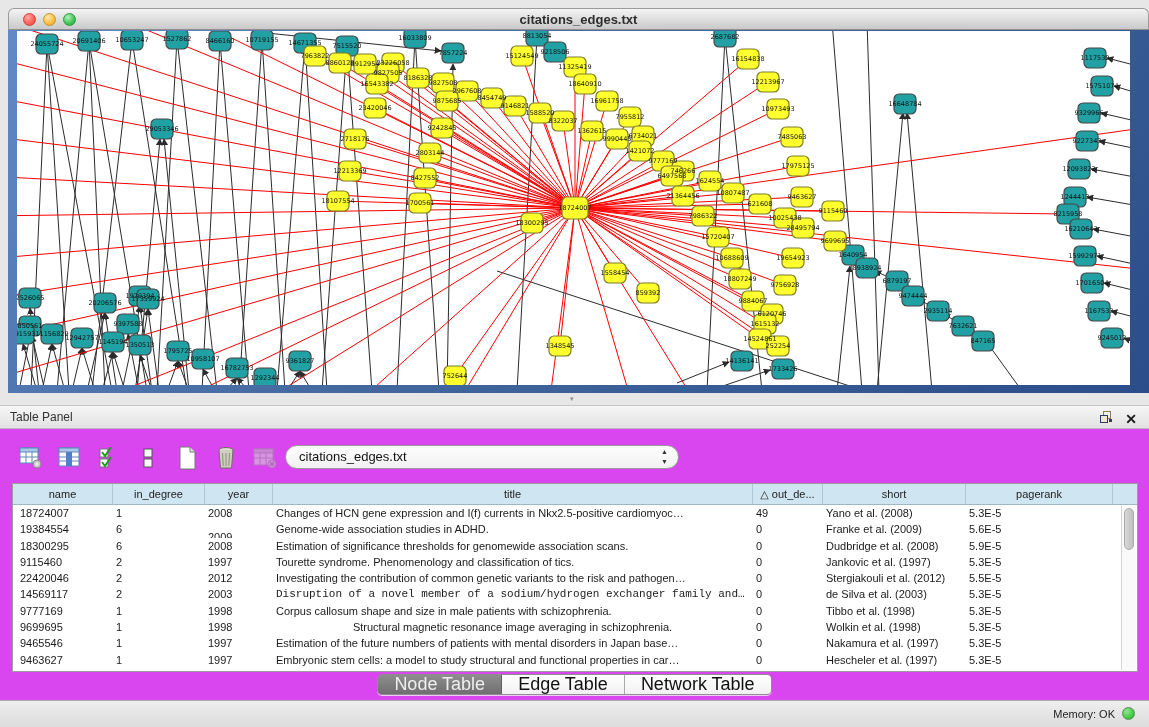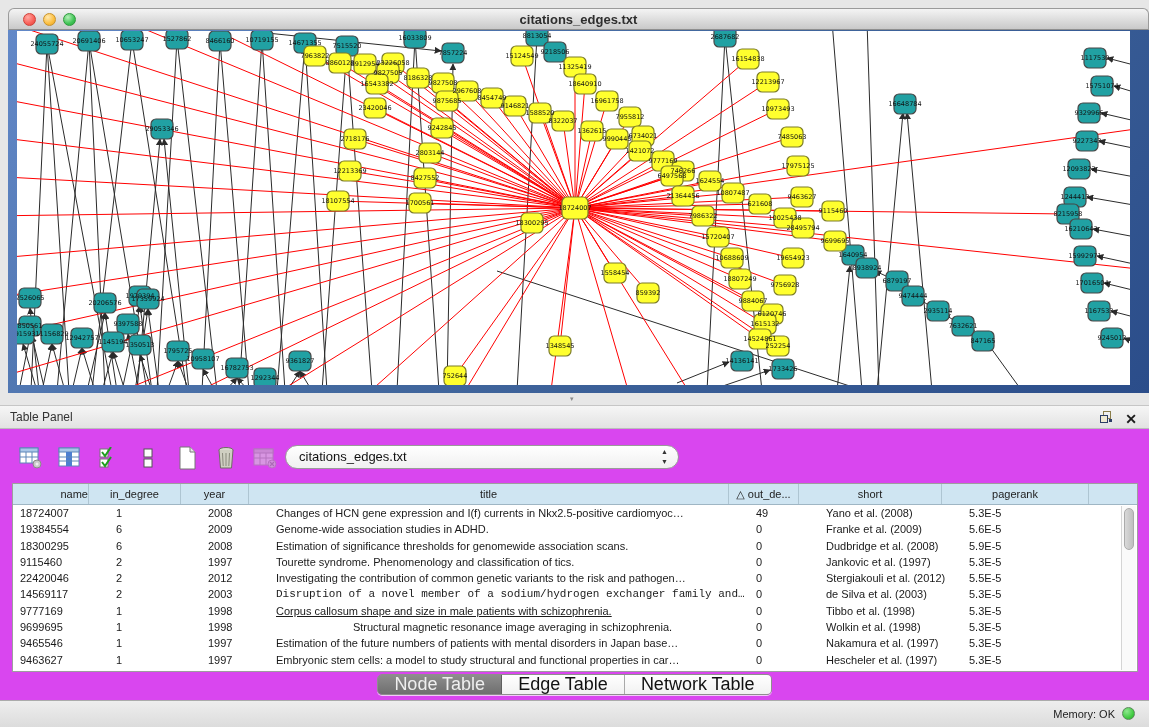--- a/index.html
+++ b/index.html
@@ -628,42 +628,42 @@
       <span>citations_edges.txt</span>
       <span class="updown">
           <span>▲</span>
           <span>▼</span>
         </span>
     </div>
   </div>
 
   <div class="table-outer">
     <div class="thead" id="thead">
-        <div class="th" style="width: 76px; text-align: right;">name</div>
+        <div class="th" style="width: 100px;">name</div>
         <div class="th" style="width: 92px;">in_degree</div>
         <div class="th" style="width: 68px;">year</div>
         <div class="th" style="width: 480px;">title</div>
         <div class="th" style="width: 70px;">△ out_de...</div>
         <div class="th" style="width: 143px;">short</div>
         <div class="th" style="width: 147px;">pagerank</div>
       </div>
     <div id="tbody">
         <div class="tr">
           <div class="td" style="width: 96px;">18724007</div>
           <div class="td" style="width: 92px;">1</div>
           <div class="td" style="width: 68px;">2008</div>
           <div class="td" style="width: 480px;">Changes of HCN gene expression and I(f) currents in Nkx2.5-positive cardiomyoc…</div>
           <div class="td" style="width: 70px;">49</div>
           <div class="td" style="width: 143px;">Yano et al. (2008)</div>
           <div class="td" style="width: 147px;">5.3E-5</div>
         </div>
         <div class="tr">
           <div class="td" style="width: 96px;">19384554</div>
           <div class="td" style="width: 92px;">6</div>
-          <div class="td" style="width: 68px;">2009</div>
+          <div class="td" style="width: 68px; margin-top: 8px;">2009</div>
           <div class="td" style="width: 480px;">Genome-wide association studies in ADHD.</div>
           <div class="td" style="width: 70px;">0</div>
           <div class="td" style="width: 143px;">Franke et al. (2009)</div>
           <div class="td" style="width: 147px;">5.6E-5</div>
         </div>
         <div class="tr">
           <div class="td" style="width: 96px;">18300295</div>
           <div class="td" style="width: 92px;">6</div>
           <div class="td" style="width: 68px;">2008</div>
           <div class="td" style="width: 480px;">Estimation of significance thresholds for genomewide association scans.</div>
@@ -695,21 +695,21 @@
           <div class="td" style="width: 68px;">2003</div>
           <div class="td" style="width: 480px; font-family: Liberation Mono, monospace;">Disruption of a novel member of a sodium/hydrogen exchanger family and DOCK…</div>
           <div class="td" style="width: 70px;">0</div>
           <div class="td" style="width: 143px;">de Silva et al. (2003)</div>
           <div class="td" style="width: 147px;">5.3E-5</div>
         </div>
         <div class="tr">
           <div class="td" style="width: 96px;">9777169</div>
           <div class="td" style="width: 92px;">1</div>
           <div class="td" style="width: 68px;">1998</div>
-          <div class="td" style="width: 480px; text-decoration: underline;">Corpus callosum shape and size in male patients with schizophrenia.</div>
+          <div class="td" style="width: 480px;">Corpus callosum shape and size in male patients with schizophrenia.</div>
           <div class="td" style="width: 70px;">0</div>
           <div class="td" style="width: 143px;">Tibbo et al. (1998)</div>
           <div class="td" style="width: 147px;">5.3E-5</div>
         </div>
         <div class="tr">
           <div class="td" style="width: 96px;">9699695</div>
           <div class="td" style="width: 92px;">1</div>
           <div class="td" style="width: 68px;">1998</div>
           <div class="td" style="width: 480px; text-align: center;">Structural magnetic resonance image averaging in schizophrenia.</div>
           <div class="td" style="width: 70px;">0</div>

